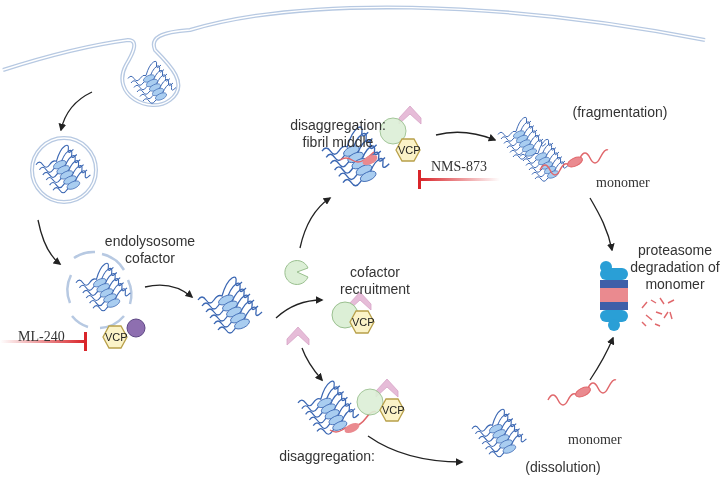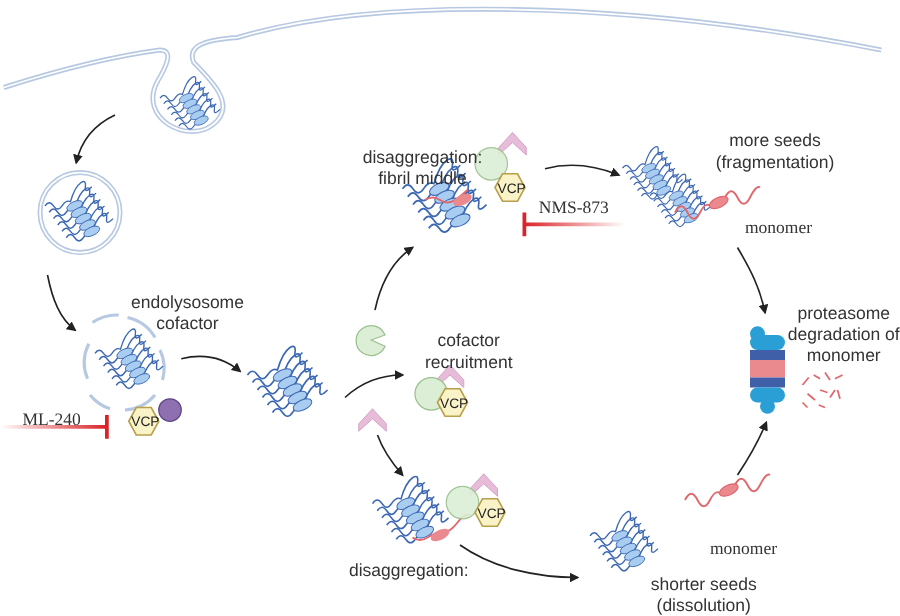--- a/index.html
+++ b/index.html
@@ -231,34 +231,32 @@
 </div>
 
 <div class="lbl" style="left:278px; top:117px; width:120px;">
   <div>disaggregation:</div>
   <div>fibril middle</div>
 </div>
 
 <div class="lbl lbl-left" style="left:431px; top:158px;">NMS-873</div>
 
 <div class="lbl" style="left:565px; top:104px; width:110px;">
-  <div>more seeds</div>
   <div>(fragmentation)</div>
 </div>
 
 <div class="lbl lbl-left" style="left:596px; top:174px;">monomer</div>
 
 <div class="lbl" style="left:625px; top:242px; width:100px;">
   <div>proteasome</div>
   <div>degradation of</div>
   <div>monomer</div>
 </div>
 
 <div class="lbl" style="left:272px; top:448px; width:110px;">
   <div>disaggregation:</div>
 </div>
 
 <div class="lbl lbl-left" style="left:568px; top:431px;">monomer</div>
 
 <div class="lbl" style="left:508px; top:459px; width:110px;">
-  <div>shorter seeds</div>
   <div>(dissolution)</div>
 </div>
 
 </body></html>

